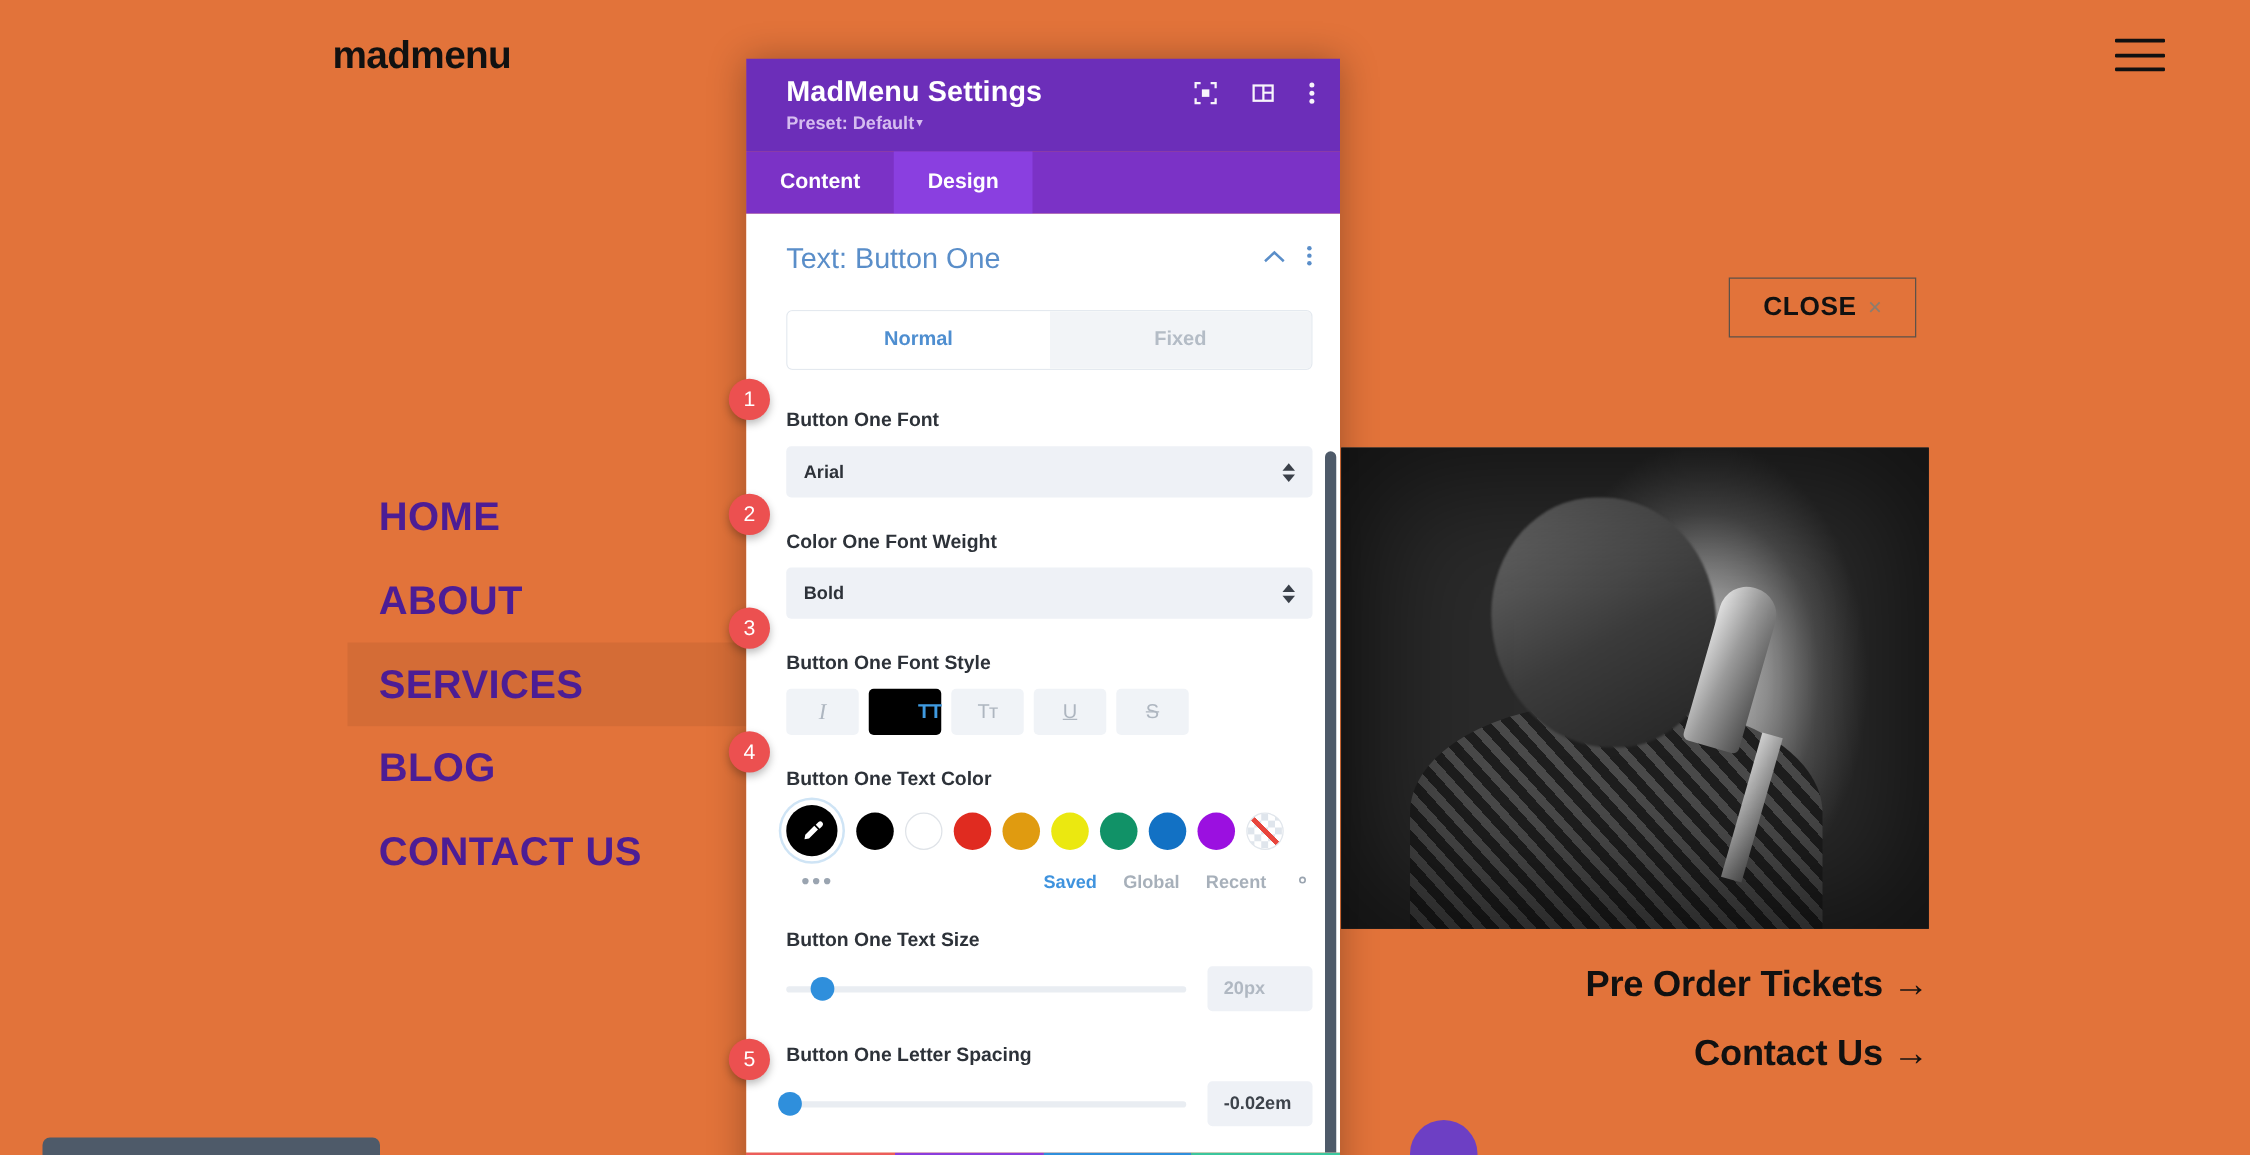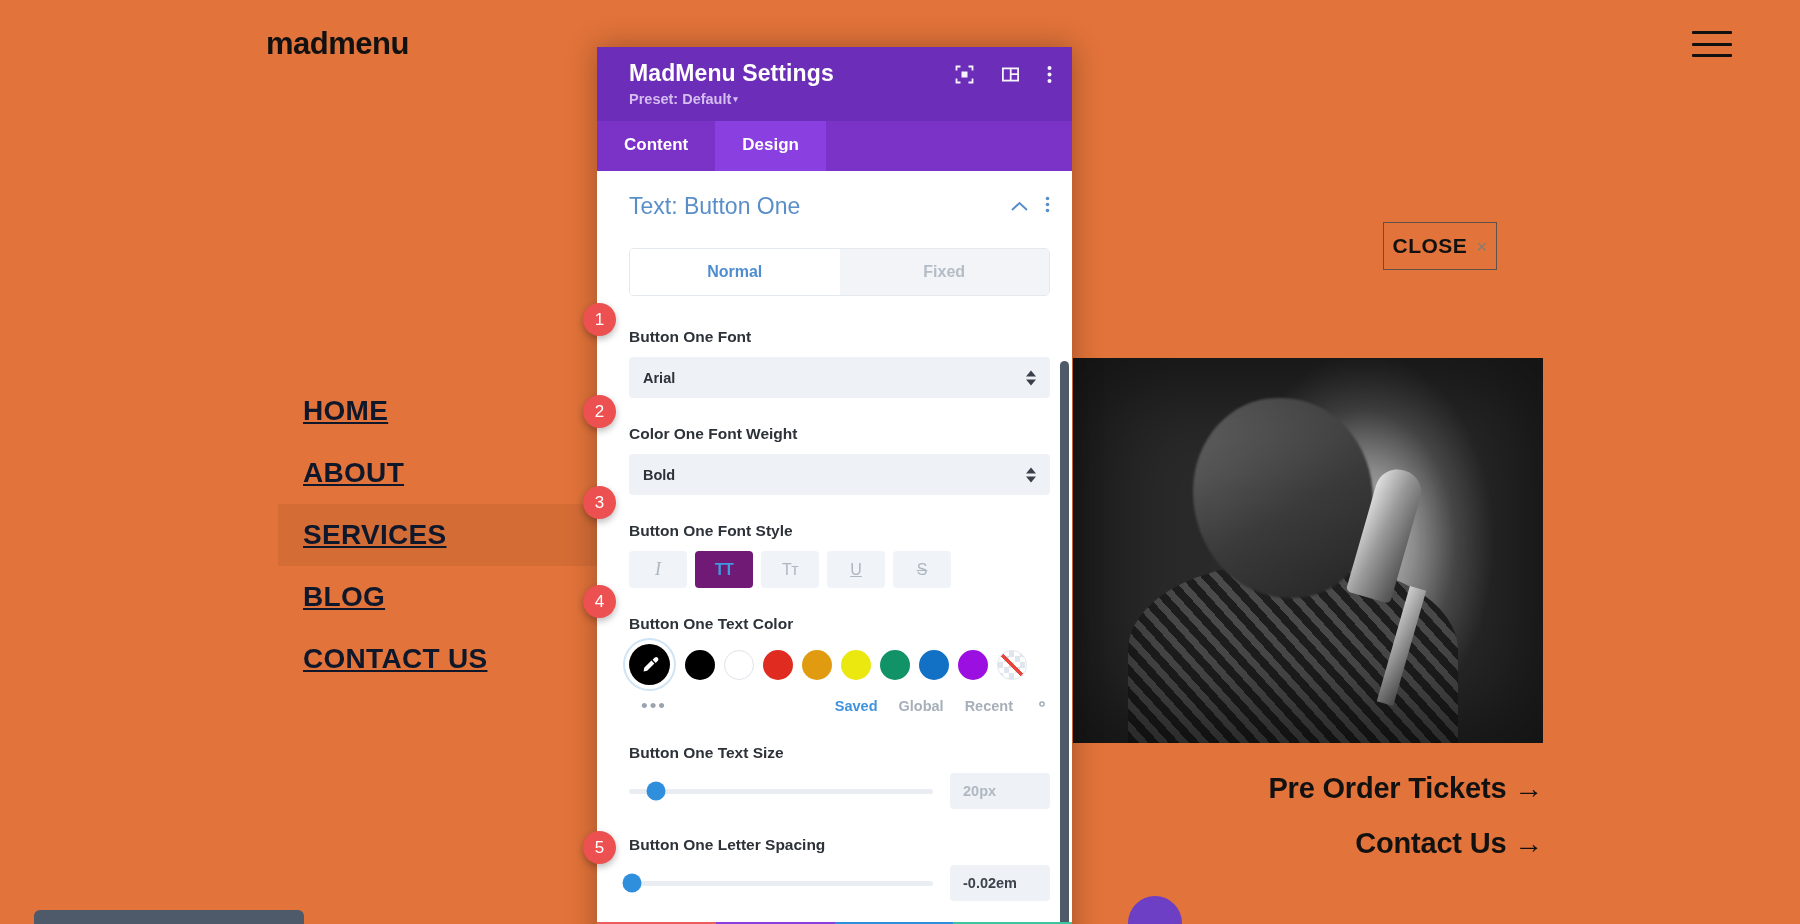--- a/index.html
+++ b/index.html
@@ -20,28 +20,28 @@
 
   #hamburger {
     position: absolute; right: 68px; top: 31px;
     width: 40px; height: 26px; display: flex; flex-direction: column;
     justify-content: space-between; cursor: pointer;
   }
   #hamburger span { display: block; height: 3px; background: #111; border-radius: 1px; }
 
   #site-nav { position: absolute; left: 278px; top: 380px; width: 360px; }
   .nav-item {
-    font-size: 28px; font-weight: 700; color: #0f172a;
-    letter-spacing: 0.3px; padding: 15px 25px; cursor: pointer; text-decoration: underline;
+    font-size: 32px; font-weight: 700; color: #4c1d95;
+    letter-spacing: 0.3px; padding: 15px 25px; cursor: pointer;
   }
   .nav-item.hovered { background: rgba(0,0,0,0.06); }
 
   #close-btn {
     position: absolute; left: 1383px; top: 222px;
-    width: 114px; height: 48px;
+    width: 150px; height: 48px;
     border: 1px solid #5d5148; background: transparent;
     display: flex; align-items: center; justify-content: center; gap: 9px;
     cursor: pointer;
   }
   #close-btn .lbl { font-size: 21px; font-weight: 700; color: #111; letter-spacing: 0.5px; }
   #close-btn .x { font-size: 19px; color: #8a7d70; line-height: 1; }
 
   #hero-photo {
     position: absolute; left: 1073px; top: 358px; width: 470px; height: 385px;
     background:
@@ -148,21 +148,21 @@
   .tri { width: 0; height: 0; border-left: 5px solid transparent; border-right: 5px solid transparent; }
   .tri.up { border-bottom: 6px solid #3a4049; }
   .tri.dn { border-top: 6px solid #3a4049; }
 
   .style-btns { display: flex; gap: 8px; }
   .sbtn {
     width: 58px; height: 37px; background: #f0f3f7; border-radius: 4px;
     display: flex; align-items: center; justify-content: center;
     font-size: 16px; color: #aeb6c0; cursor: pointer;
   }
-  .sbtn.active { color: #3f9ae0; font-weight: 700; background: #701a75; }
+  .sbtn.active { color: #3f9ae0; font-weight: 700; background: #000000; justify-content: flex-end; }
   .sbtn .ital { font-style: italic; font-family: "Liberation Serif", serif; font-size: 18px; }
   .sbtn .tt { font-weight: 700; letter-spacing: -0.5px; }
   .sbtn .ttsm { letter-spacing: -0.5px; }
   .sbtn .und { text-decoration: underline; }
   .sbtn .stk { text-decoration: line-through; }
 
   .swatches { display: flex; align-items: center; gap: 9px; margin-bottom: 10px; }
   .sw { width: 30px; height: 30px; border-radius: 50%; cursor: pointer; flex: 0 0 auto; }
   .sw.white { border: 1px solid #dfe3e8; }
   .sw-picker {
@@ -187,21 +187,21 @@
   .slider-row { display: flex; align-items: center; gap: 17px; }
   .track {
     flex: 1; height: 5px; background: #e9edf2; border-radius: 3px; position: relative;
     cursor: pointer;
   }
   .thumb {
     position: absolute; top: 50%; transform: translate(-50%, -50%);
     width: 19px; height: 19px; border-radius: 50%; background: #2f8fdc;
   }
   .numbox {
-    width: 100px; height: 36px; background: #eef1f6; border-radius: 4px;
+    width: 84px; height: 36px; background: #eef1f6; border-radius: 4px;
     display: flex; align-items: center; padding: 0 13px;
     font-size: 14.5px; font-weight: 700; cursor: text;
   }
   .numbox.placeholder { color: #b0b8c2; }
   .numbox.value { color: #3d434b; }
 
   .m-scrollbar {
     position: absolute; right: 3px; top: 190px; width: 9px; height: 595px;
     background: #4e5a69; border-radius: 5px; cursor: pointer;
   }

